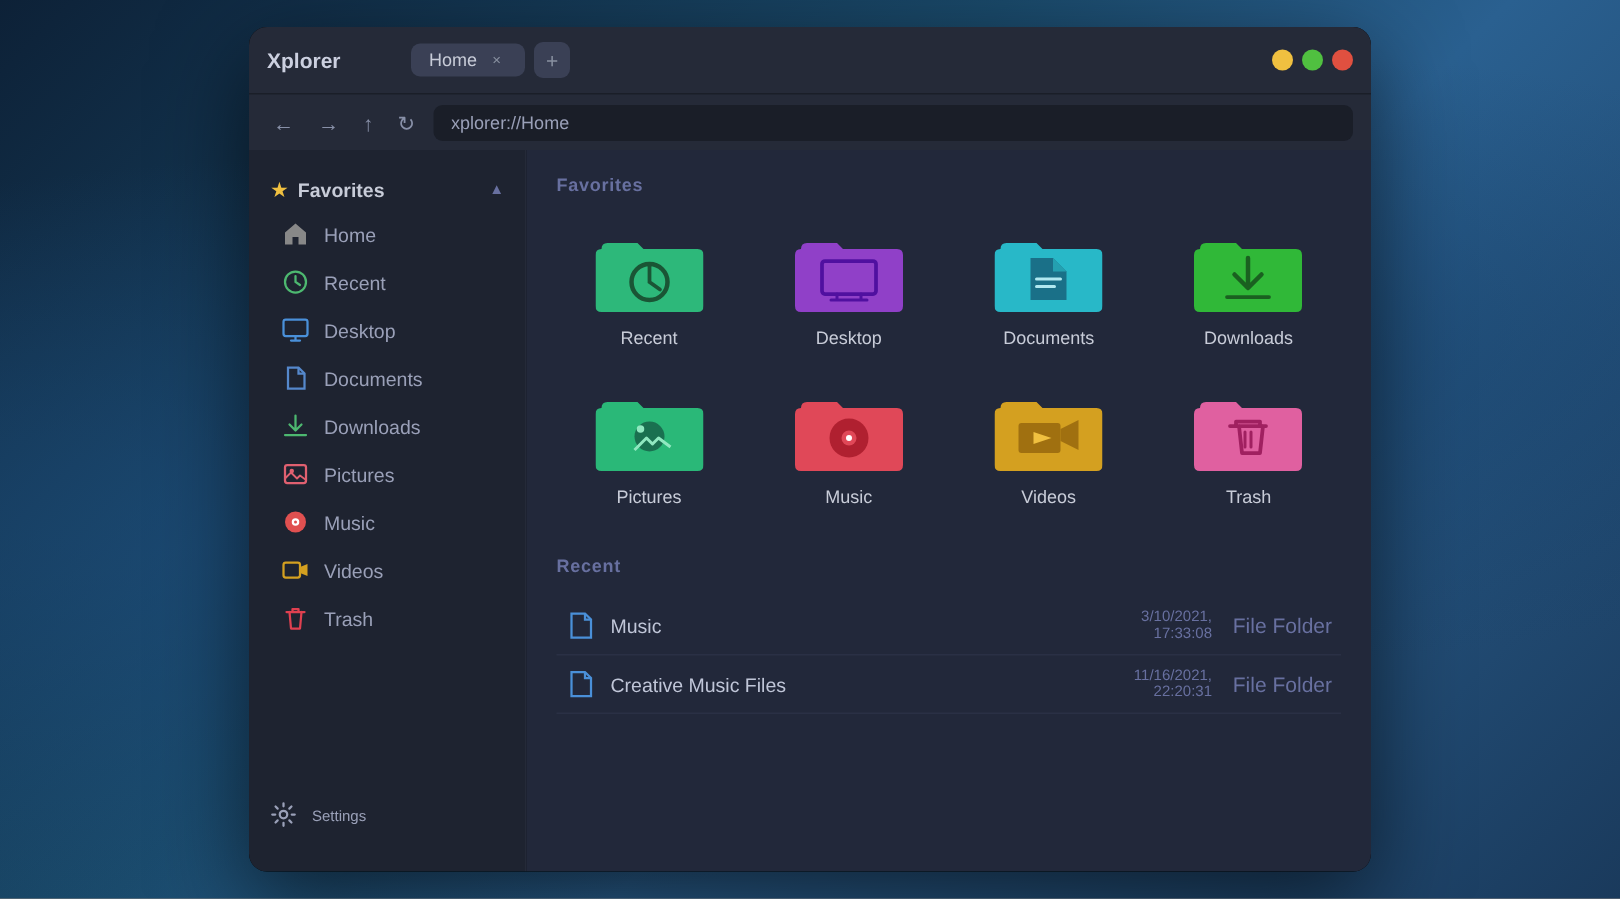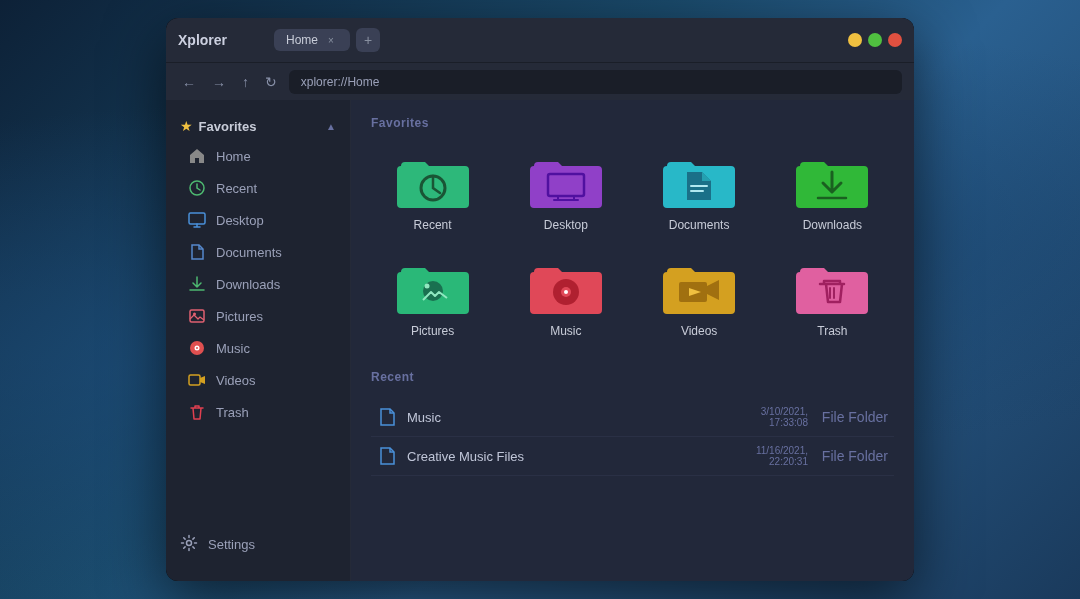--- a/index.html
+++ b/index.html
@@ -187,21 +187,21 @@
       flex-shrink: 0;
     }
     .sidebar-bottom {
       padding: 8px 14px;
     }
     .sidebar-settings {
       display: flex;
       align-items: center;
       gap: 10px;
       color: #9aa0b8;
-      font-size: 13px;
+      font-size: 10px;
       cursor: pointer;
       padding: 6px 0;
     }
     
     .main-panel {
       flex: 1;
       padding: 16px 20px;
       overflow-y: auto;
       background: #22283a;
     }

